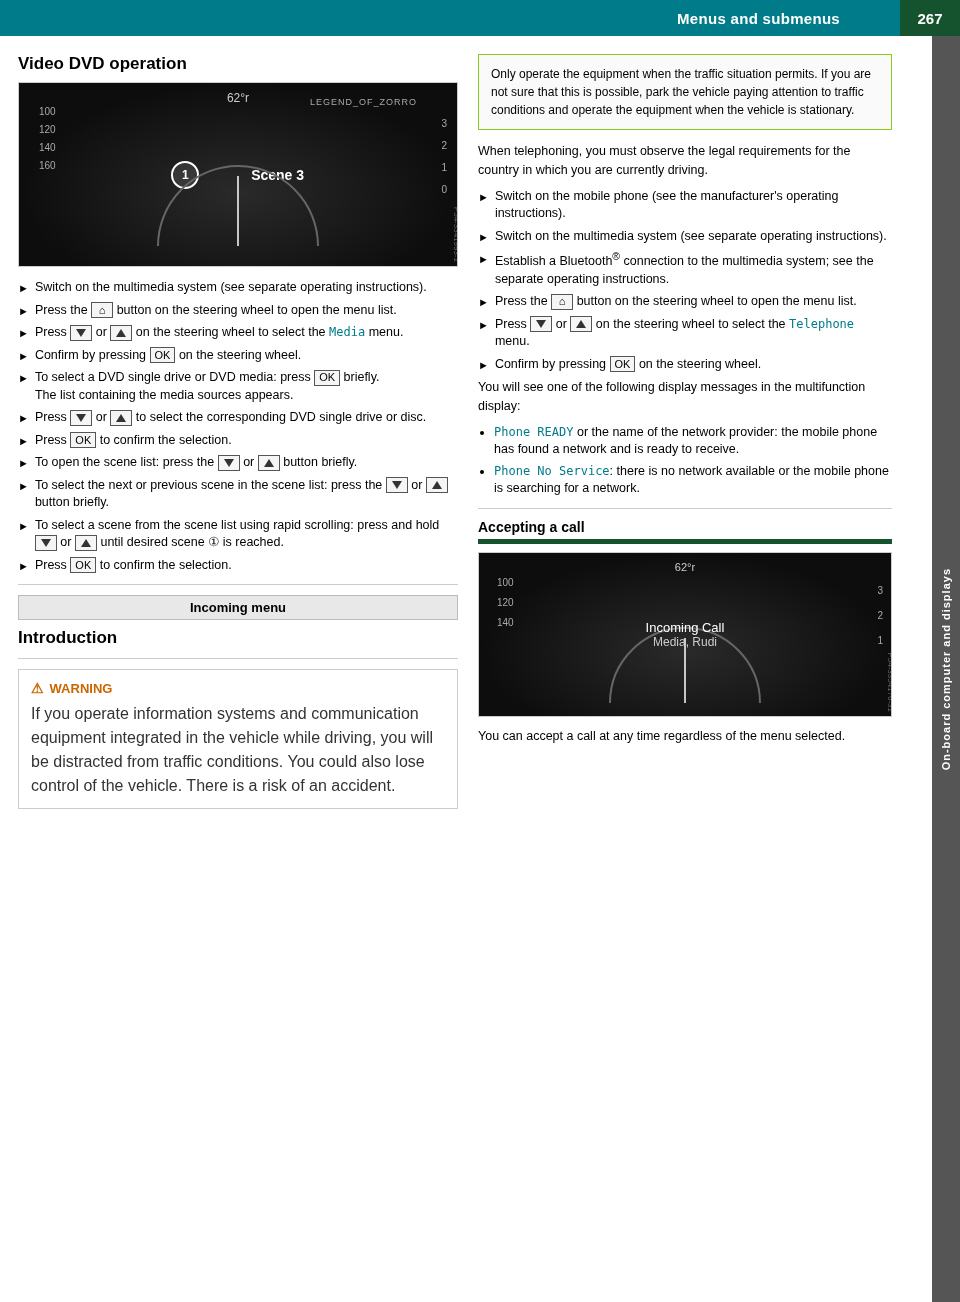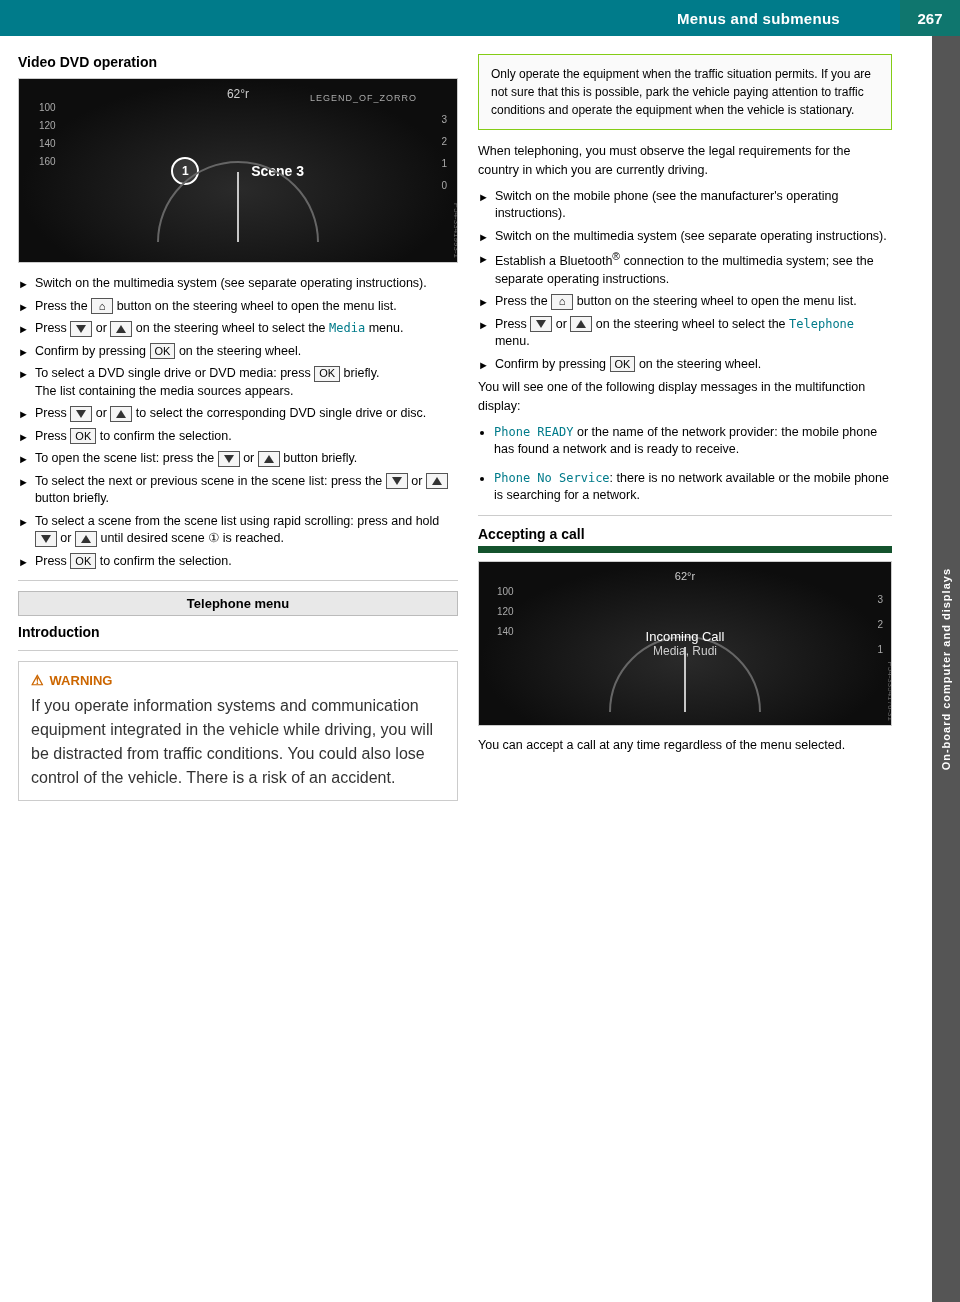--- a/index.html
+++ b/index.html
@@ -25,21 +25,21 @@
     .header-title {
       color: #fff;
       font-size: 15px;
       font-weight: bold;
       flex: 1;
       text-align: right;
       padding-right: 60px;
       letter-spacing: 0.3px;
     }
     .page-number-box {
-      background: #0f766e;
+      background: #14532d;
       color: #fff;
       font-size: 15px;
       font-weight: bold;
       width: 60px;
       height: 36px;
       display: flex;
       align-items: center;
       justify-content: center;
     }
 
@@ -79,21 +79,21 @@
       max-width: 440px;
     }
 
     
     .right-col {
       flex: 1;
       min-width: 0;
     }
 
     .section-title {
-      font-size: 14px;
+      font-size: 17px;
       font-weight: bold;
       margin-bottom: 8px;
     }
 
     
     .dvd-image {
       width: 100%;
       height: 185px;
       background: #1a1a1a;
       border: 1px solid #ccc;
@@ -331,21 +331,21 @@
     }
     .call-name {
       font-size: 12px;
       color: #ccc;
     }
 
     .section-title-right {
       font-size: 14px;
       font-weight: bold;
       margin-bottom: 8px;
-      border-bottom: 7px solid #14532d;
+      border-bottom: 5px solid #14532d;
       padding-bottom: 4px;
     }
 
     p.body-text {
       font-size: 12.5px;
       line-height: 1.5;
       margin-bottom: 8px;
     }
   </style>
 </head>
@@ -457,21 +457,21 @@
             </span> until desired scene ① is reached.</span>
       </li>
       <li>
         <span class="bullet-arrow">►</span>
         <span class="bullet-content">Press <span class="btn-box">OK</span> to confirm the selection.</span>
       </li>
     </ul>
 
     <hr class="divider">
 
-    <div class="section-subtitle-box">Telephone menu</div>
+    <div class="section-subtitle-box">Incoming menu</div>
 
     <div class="section-title">Introduction</div>
     <hr class="divider">
 
     <div class="warning-box">
       <div class="warning-header">
         <span class="warning-icon">⚠</span>
         <span>WARNING</span>
       </div>
       <div class="warning-text">If you operate information systems and communication equipment integrated in the vehicle while driving, you will be distracted from traffic conditions. You could also lose control of the vehicle. There is a risk of an accident.</div>
@@ -516,21 +516,21 @@
       </li>
       <li>
         <span class="bullet-arrow">►</span>
         <span class="bullet-content">Confirm by pressing <span class="btn-box">OK</span> on the steering wheel.</span>
       </li>
     </ul>
 
     <p class="body-text">You will see one of the following display messages in the multifunction display:</p>
 
     <ul class="bullet-list" style="list-style-type: disc; padding-left: 16px; margin-bottom: 10px;">
-      <li style="display: list-item; margin-bottom: 11px;">
+      <li style="display: list-item; margin-bottom: 4px;">
         <span class="bullet-content"><span class="mono">Phone READY</span> or the name of the network provider: the mobile phone has found a network and is ready to receive.</span>
       </li>
       <li style="display: list-item; margin-bottom: 5px;">
         <span class="bullet-content"><span class="mono">Phone No Service</span>: there is no network available or the mobile phone is searching for a network.</span>
       </li>
     </ul>
 
     <hr class="divider">
     <div class="section-title-right">Accepting a call</div>
 

